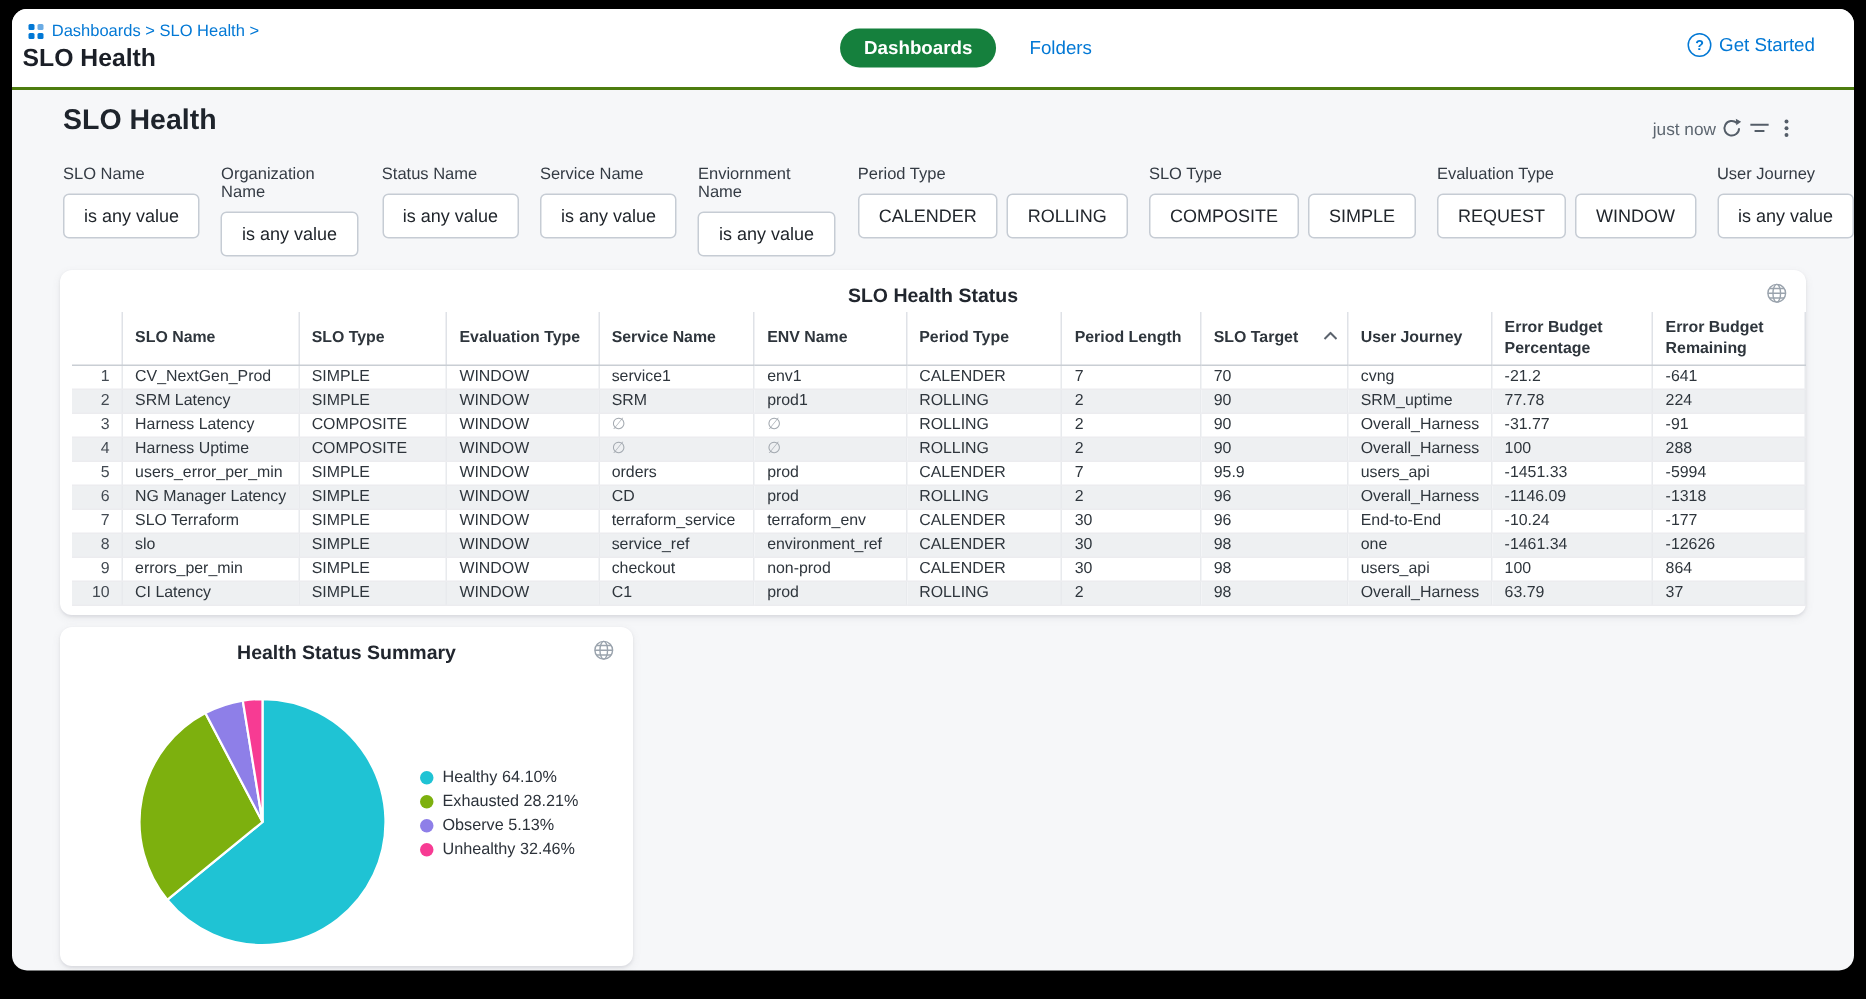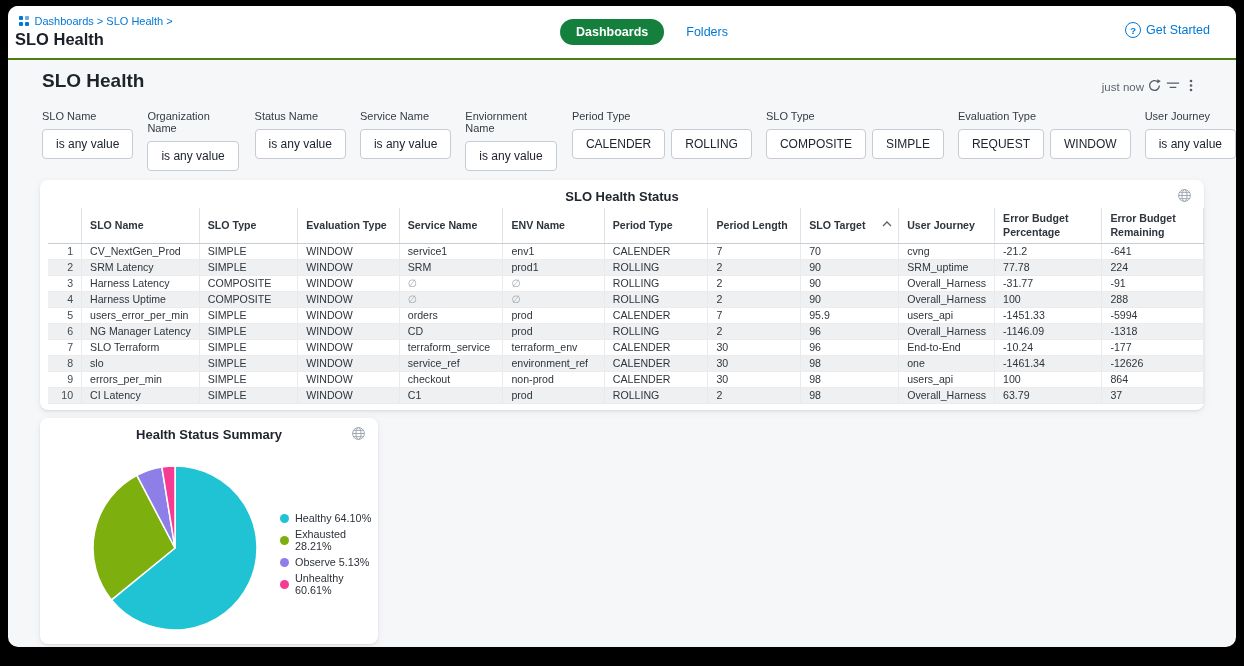--- a/index.html
+++ b/index.html
@@ -54,21 +54,21 @@
     border-right:1px solid #dfe2e7;border-bottom:1px solid #c9ced4;vertical-align:middle;height:31px;
     line-height:1.25;}
   .slo-table td{padding:0 8px;border-right:1px solid #e8eaed;border-bottom:1px solid #ececef;
     height:15px;line-height:15px;white-space:nowrap;overflow:hidden;}
   .slo-table tr.even td{background:#eef0f2;}
   .slo-table td.num{text-align:right;color:#434a52;}
   .slo-table td.null-val{color:#a3a9b0;}
   .sort-caret{position:absolute;right:6px;top:13px;}
 
   
-  .pie-card{left:32px;top:412px;width:338px;height:226px;}
+  .pie-card{left:32px;top:412px;width:382px;height:226px;}
   .pie-svg{position:absolute;left:45px;top:40px;}
   .legend{position:absolute;left:240px;top:94px;list-style:none;margin:0;padding:0;
     display:flex;flex-direction:column;gap:4px;}
   .legend li{display:flex;align-items:center;gap:6px;font-size:10.8px;color:#2c323a;}
   .dot{width:9px;height:9px;border-radius:50%;flex:0 0 auto;}
 </style>
 </head>
 <body>
 
 <div class="window">
@@ -393,18 +393,18 @@
         <li>
           <span class="dot" style="background: rgb(125, 176, 14);"></span>
           <span>Exhausted 28.21%</span>
         </li>
         <li>
           <span class="dot" style="background: rgb(142, 127, 232);"></span>
           <span>Observe 5.13%</span>
         </li>
         <li>
           <span class="dot" style="background: rgb(247, 59, 147);"></span>
-          <span>Unhealthy 60.61%</span>
+          <span>Unhealthy 32.46%</span>
         </li>
       </ul>
   </section>
 
 </div>
 
 </body></html>

